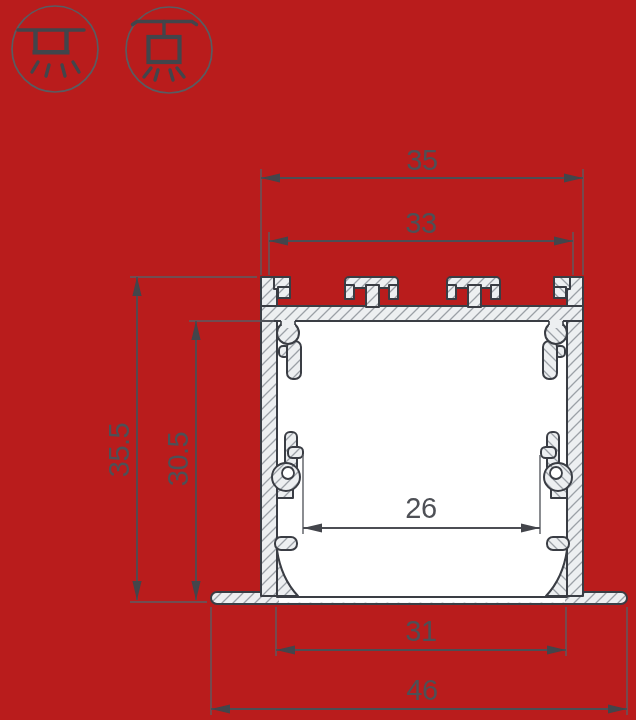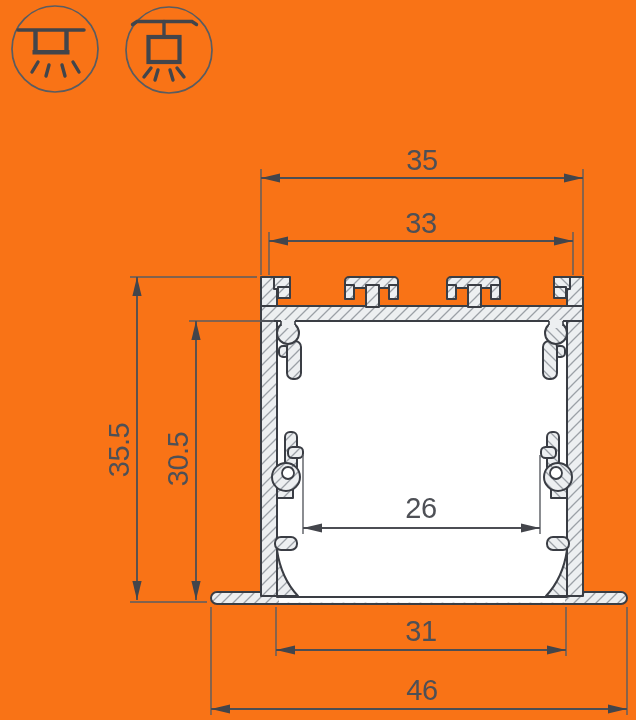--- a/index.html
+++ b/index.html
@@ -1,16 +1,16 @@
 <!DOCTYPE html>
 <html><head>
 <meta charset="utf-8">
 <style>
   html,body{margin:0;padding:0;background:#ffffff;}
-  .canvas{position:relative;width:636px;height:720px;background:#f97316;overflow:hidden;
+  .canvas{position:relative;width:636px;height:720px;background:#b91c1c;overflow:hidden;
           font-family:"Liberation Sans",sans-serif;}
   svg{position:absolute;left:0;top:0;}
   text.dim{font-family:"Liberation Sans",sans-serif;font-size:29px;fill:#4e5056;letter-spacing:-0.5px;}
 </style>
 </head>
 <body>
 
 <div class="canvas">
 <svg width="636" height="720" viewBox="0 0 636 720">
   <defs>

